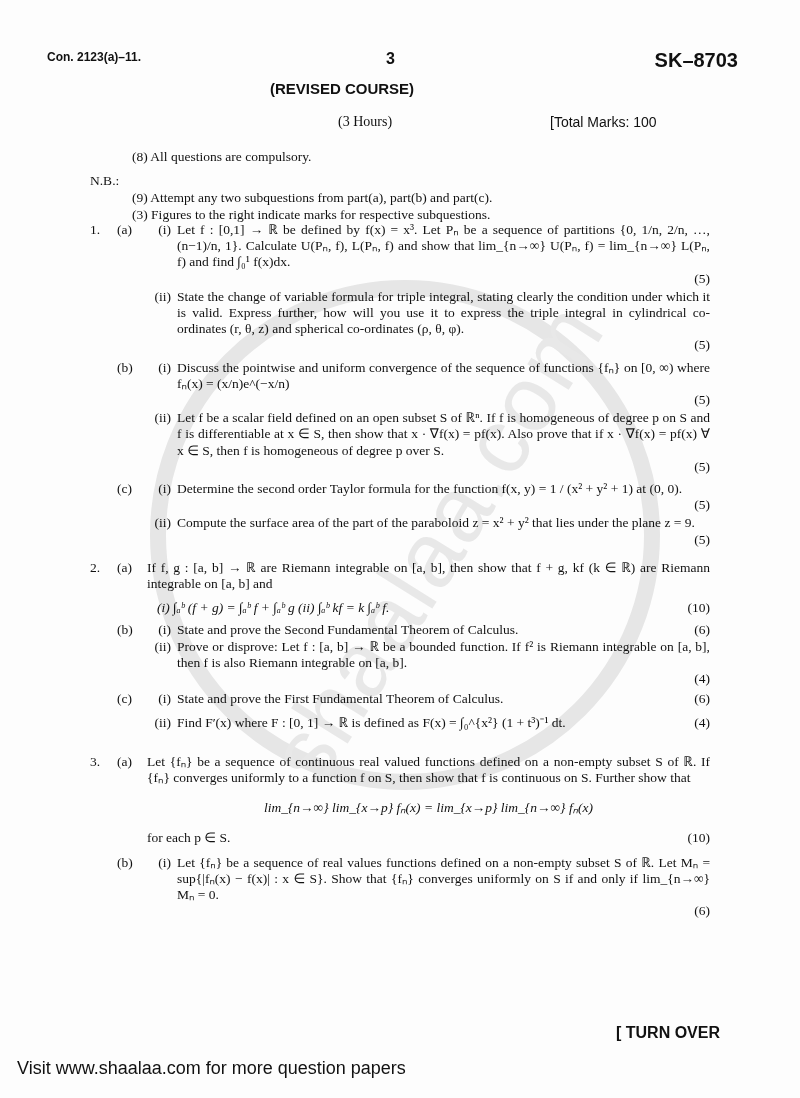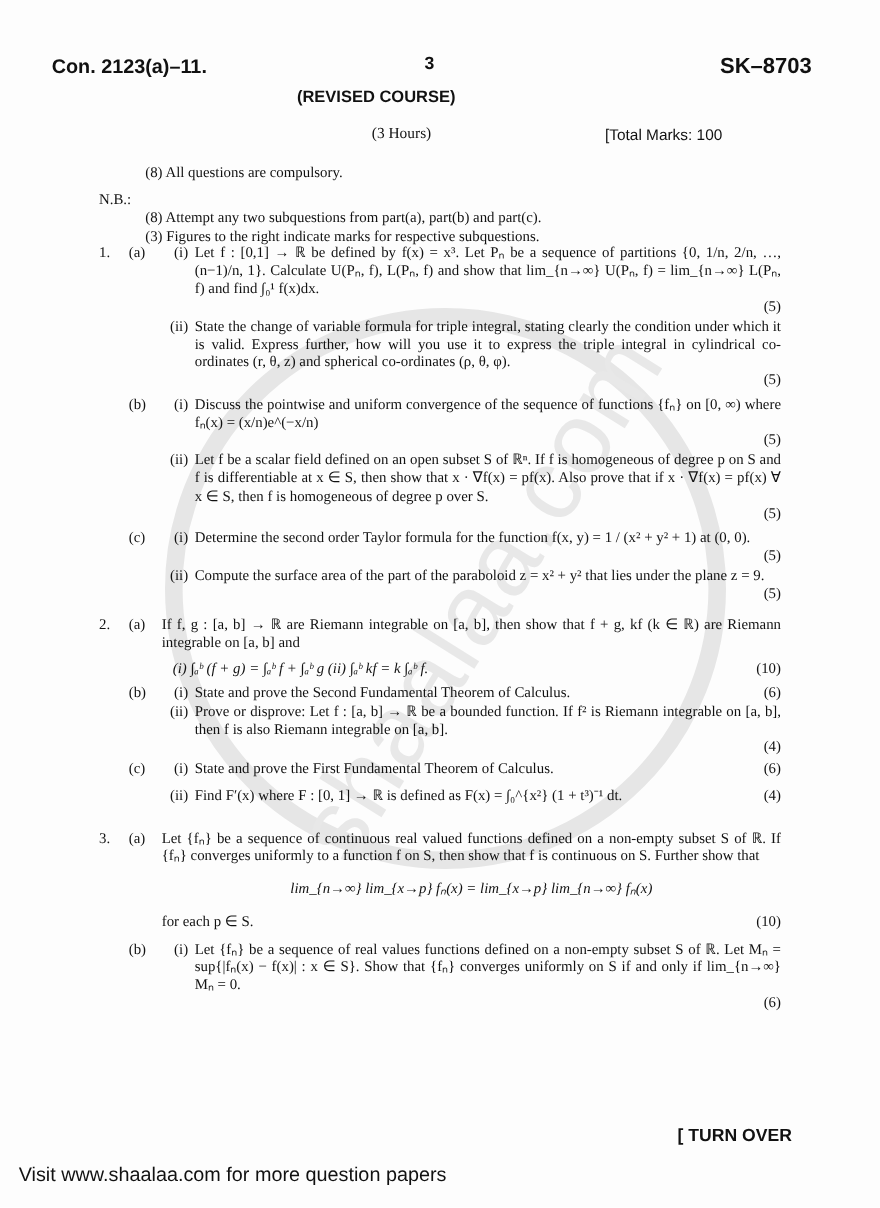--- a/index.html
+++ b/index.html
@@ -9,21 +9,21 @@
   .page { position: absolute; left: 0; top: 0; width: 800px; height: 1098px; background: #fdfdfd; }
 
   
   .wm-circle { position: absolute; left: 150px; top: 280px; width: 510px; height: 510px;
     border: 16px solid #e6e6e6; border-radius: 50%; }
   .wm-text { position: absolute; left: 170px; top: 500px; width: 520px; text-align: center;
     font-family: "Liberation Sans", sans-serif; font-size: 92px; color: #e8e8e8;
     transform: rotate(-58deg); transform-origin: center; letter-spacing: 2px; }
 
   .hdr { position: absolute; font-family: "Liberation Sans", sans-serif; font-weight: bold; }
-  .hdr-left { left: 47px; top: 50px; font-size: 18px; }
+  .hdr-left { left: 47px; top: 50px; font-size: 12px; }
   .hdr-mid { left: 386px; top: 50px; font-size: 16px; }
   .hdr-right { right: 62px; top: 49px; font-size: 20px; }
   .course { position: absolute; left: 0; width: 684px; top: 80px; text-align: center;
     font-family: "Liberation Sans", sans-serif; font-weight: bold; font-size: 15px; }
   .hours { position: absolute; left: 338px; top: 114px; font-family: "Liberation Serif", serif; font-size: 14px; }
   .marks { position: absolute; left: 550px; top: 114px; font-family: Liberation Sans, sans-serif; font-size: 14px; }
 
   .nb { position: absolute; left: 90px; top: 148px; font-family: "Liberation Serif", serif; font-size: 13.5px; line-height: 17px; }
   .nb-row { display: flex; }
   .nb-label { width: 42px; margin-top: 24px; }
@@ -59,21 +59,21 @@
   <div class="hdr hdr-right">SK–8703</div>
   <div class="course">(REVISED COURSE)</div>
   <div class="hours">(3 Hours)</div>
   <div class="marks">[Total Marks: 100</div>
 
   <div class="nb">
     <div class="nb-row">
       <span class="nb-label">N.B.:</span>
       <span>(8) All questions are compulsory.</span>
     </div>
-    <div class="nb-indent">(8) Attempt any two subquestions from part(a), part(b) and part(c).</div>
+    <div class="nb-indent">(9) Attempt any two subquestions from part(a), part(b) and part(c).</div>
     <div class="nb-indent">(3) Figures to the right indicate marks for respective subquestions.</div>
   </div>
 
   <div class="body">
 
     <div class="q" style="margin-bottom:8px;">
       <div class="row">
         <span class="qn">1.</span>
         <span class="pt">(a)</span>
         <span class="sp">(i)</span>

